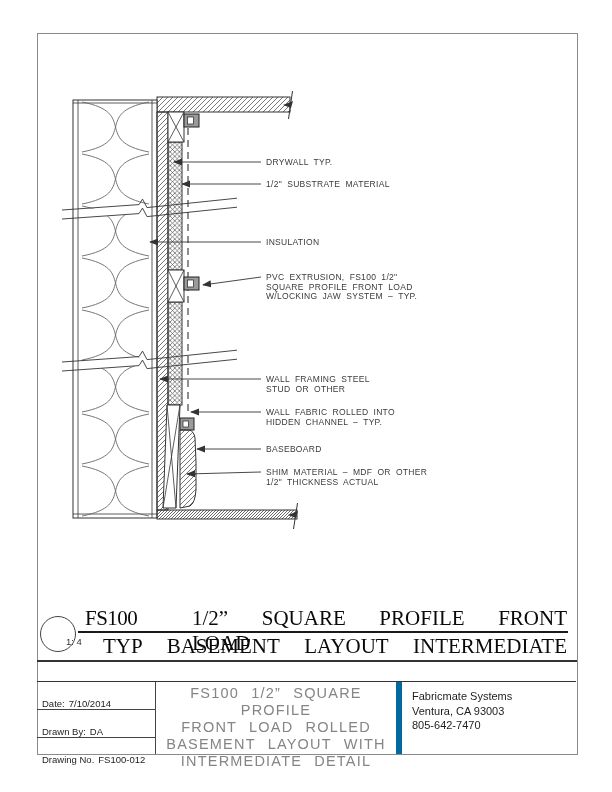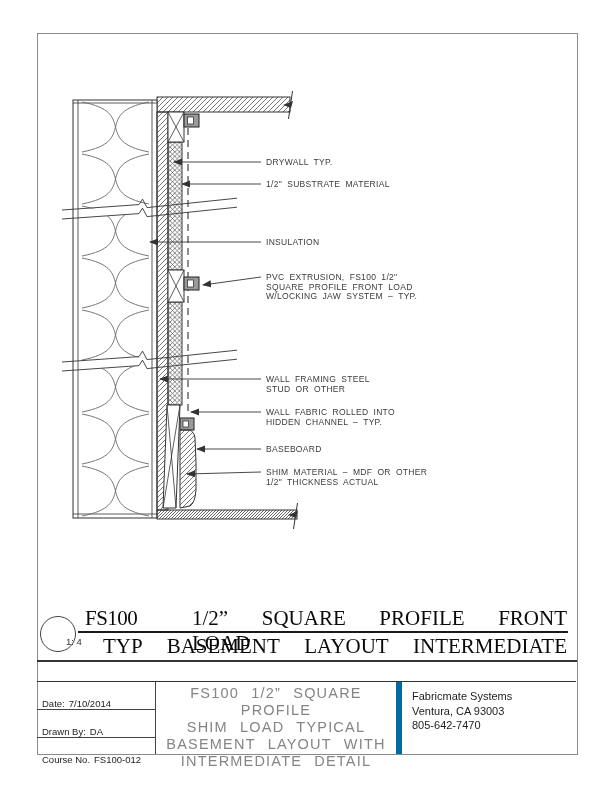--- a/index.html
+++ b/index.html
@@ -160,27 +160,27 @@
   <div id="tb-left">
     <div class="tb-row">
       <span class="lbl">Date:</span>
       <span>7/10/2014</span>
     </div>
     <div class="tb-row">
       <span class="lbl">Drawn By:</span>
       <span>DA</span>
     </div>
     <div class="tb-row">
-      <span class="lbl">Course No.</span>
+      <span class="lbl">Drawing No.</span>
       <span>FS100-012</span>
     </div>
   </div>
   <div id="tb-center">
     <div>FS100 1/2” SQUARE PROFILE</div>
-    <div>SHIM LOAD TYPICAL</div>
+    <div>FRONT LOAD ROLLED</div>
     <div>BASEMENT LAYOUT WITH</div>
     <div>INTERMEDIATE DETAIL</div>
   </div>
   <div id="tb-right">
     <div>Fabricmate Systems</div>
     <div>Ventura, CA 93003</div>
     <div>805-642-7470</div>
   </div>
 </div>
 

